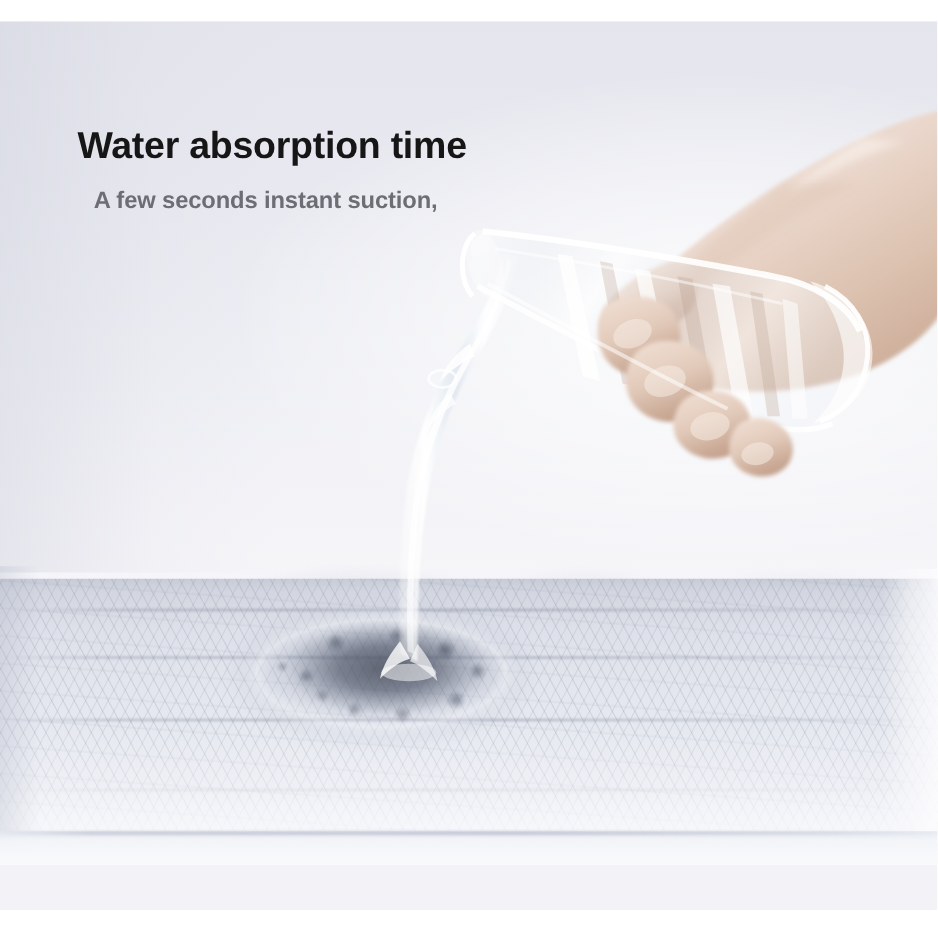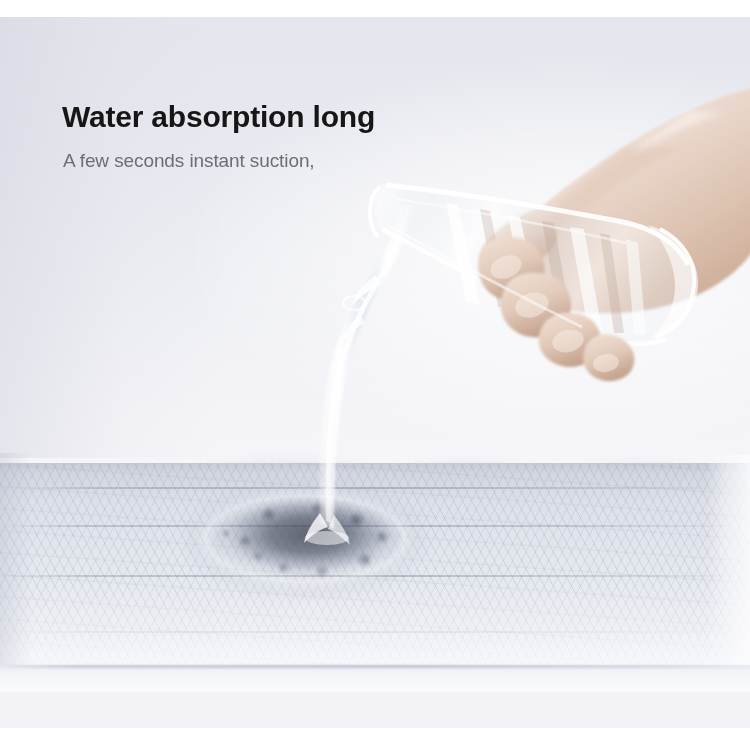--- a/index.html
+++ b/index.html
@@ -71,26 +71,27 @@
   #page-title {
     font-size: 30px;
     font-weight: bold;
     color: #161616;
     letter-spacing: -0.2px;
     line-height: 34px;
     margin: 0;
     white-space: nowrap;
   }
   #subtitle {
-    margin: 15px 0 0 1px;
+    margin: 15px 0 0 13px;
     font-size: 19px;
     line-height: 24.5px;
     color: #6d6d74;
     letter-spacing: -0.1px;
     white-space: nowrap;
+    font-weight: bold;
   }
   #subtitle .sub-line { display: block; }
 
   
   #mat {
     position: absolute;
     left: -2px;
     top: 430px;          
     width: 754px;
     height: 245px;
@@ -538,21 +539,21 @@
         <ellipse cx="202" cy="228" rx="17" ry="12" fill="#f7ece4" transform="rotate(-18 202 228)"></ellipse>
         <ellipse cx="238" cy="264" rx="16" ry="11" fill="#f7ece4" transform="rotate(-14 238 264)"></ellipse>
         <ellipse cx="276" cy="286" rx="13" ry="9" fill="#f7ece4" transform="rotate(-10 276 286)"></ellipse>
       </g>
 
       <path d="M60 150 C 128 186, 198 224, 252 250" fill="none" stroke="#ffffff" stroke-width="3" opacity="0.55"></path>
       <path d="M66 122 C 146 134, 228 150, 296 166" fill="none" stroke="#ffffff" stroke-width="2.4" opacity="0.5"></path>
     </svg>
 
     <div id="text-block">
-      <h1 id="page-title">Water absorption long</h1>
+      <h1 id="page-title">Water absorption time</h1>
       <div id="subtitle">
         <span class="sub-line">A few seconds instant suction,</span>
       </div>
     </div>
 
   </div>
 
   <div class="strip" id="strip-top"></div>
   <div class="strip" id="strip-bottom"></div>
 

